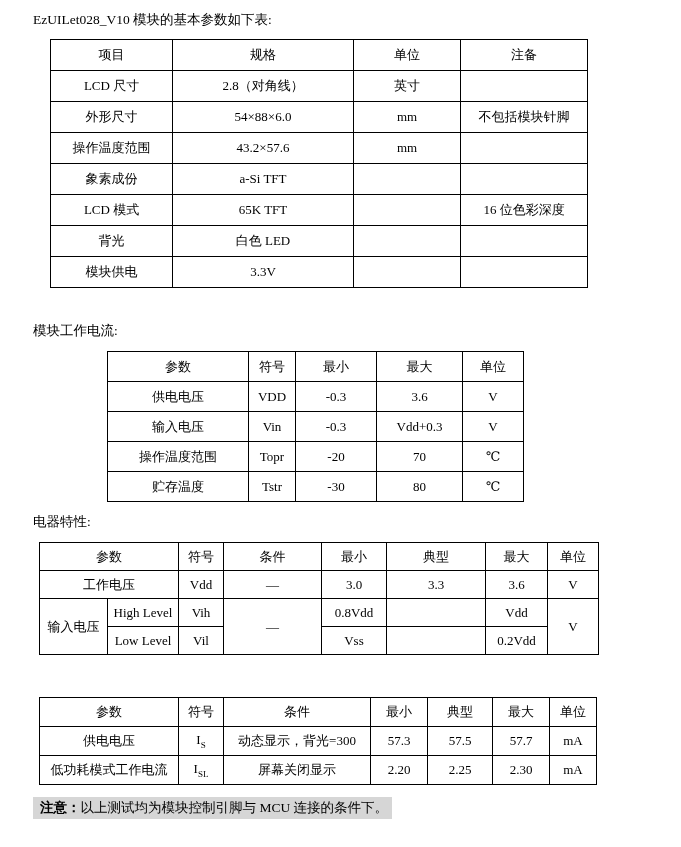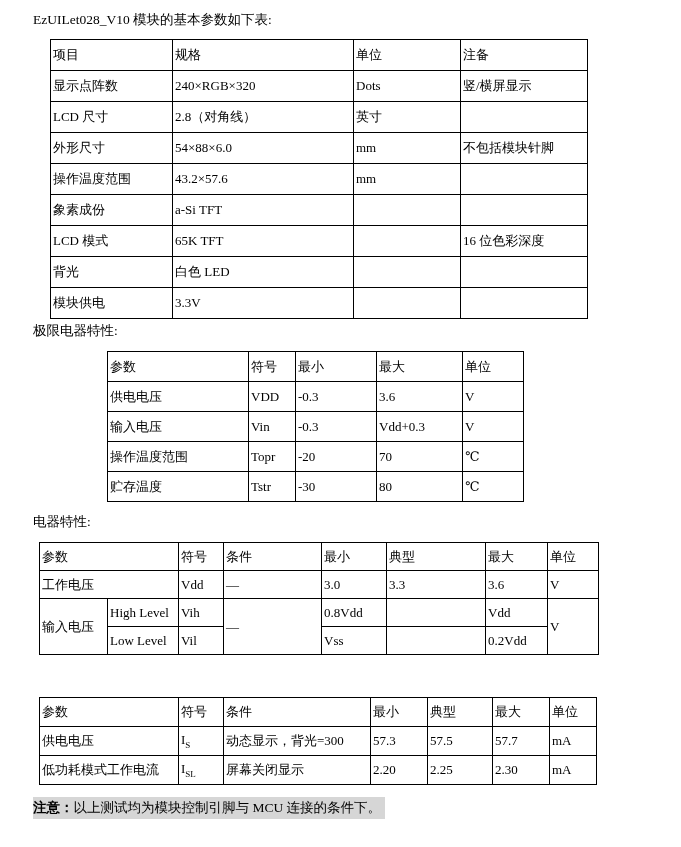--- a/index.html
+++ b/index.html
@@ -18,21 +18,21 @@
   .sec-heading{
     position:absolute;left:33px;
     font-size:13.5px;line-height:17px;white-space:nowrap;
   }
   .h-limits{top:322px;}
   .h-electrical{top:513px;}
   .h-current{top:669px;}
   .tbl{
     position:absolute;
     border-collapse:collapse;table-layout:fixed;
-    font-size:13px;text-align:left;
+    font-size:13px;text-align:center;
   }
   .tbl td{
     border:1px solid #000;
     padding:0 2px;
     vertical-align:middle;
     overflow:hidden;
     white-space:nowrap;
   }
   .t1{left:50px;top:39px;width:537px;}
   .t1 td{height:30px;}
@@ -41,21 +41,21 @@
   .t3{left:39px;top:542px;width:559px;}
   .t3 td{height:27px;}
   .t4{left:39px;top:697px;width:557px;}
   .t4 td{height:28px;}
   .va-top{vertical-align:top;padding-top:5px;}
   sub{font-size:9px;line-height:1;}
   .note{
     position:absolute;left:33px;top:797px;
     background:#d6d6d6;
     font-size:13.5px;line-height:20px;
-    padding:1px 4px 1px 0;white-space:nowrap;
+    padding:1px 4px 1px 7px;white-space:nowrap;
   }
   .note b{font-weight:bold;}
 </style>
 </head>
 <body>
 
 <div class="page">
 
   <div class="doc-title">EzUILet028_V10 模块的基本参数如下表:</div>
 
@@ -67,26 +67,20 @@
         <col style="width:127px">
       </colgroup>
     <tbody>
         <tr>
       <td>项目</td>
       <td>规格</td>
       <td>单位</td>
       <td>注备</td>
     </tr>
     <tr>
-      <td>显示点阵数</td>
-      <td>240×RGB×320</td>
-      <td>Dots</td>
-      <td>竖/横屏显示</td>
-    </tr>
-    <tr>
       <td>LCD 尺寸</td>
       <td>2.8（对角线）</td>
       <td>英寸</td>
       <td></td>
     </tr>
     <tr>
       <td>外形尺寸</td>
       <td>54×88×6.0</td>
       <td>mm</td>
       <td>不包括模块针脚</td>
@@ -117,21 +111,21 @@
     </tr>
     <tr>
       <td>模块供电</td>
       <td>3.3V</td>
       <td></td>
       <td></td>
     </tr>
   </tbody>
     </table>
 
-  <div class="sec-heading h-limits">极限电器特性:</div>
+  <div class="sec-heading h-limits">模块工作电流:</div>
 
   <table class="tbl t2">
     <colgroup>
         <col style="width:141px">
         <col style="width:47px">
         <col style="width:81px">
         <col style="width:86px">
         <col style="width:61px">
       </colgroup>
     <tbody>

